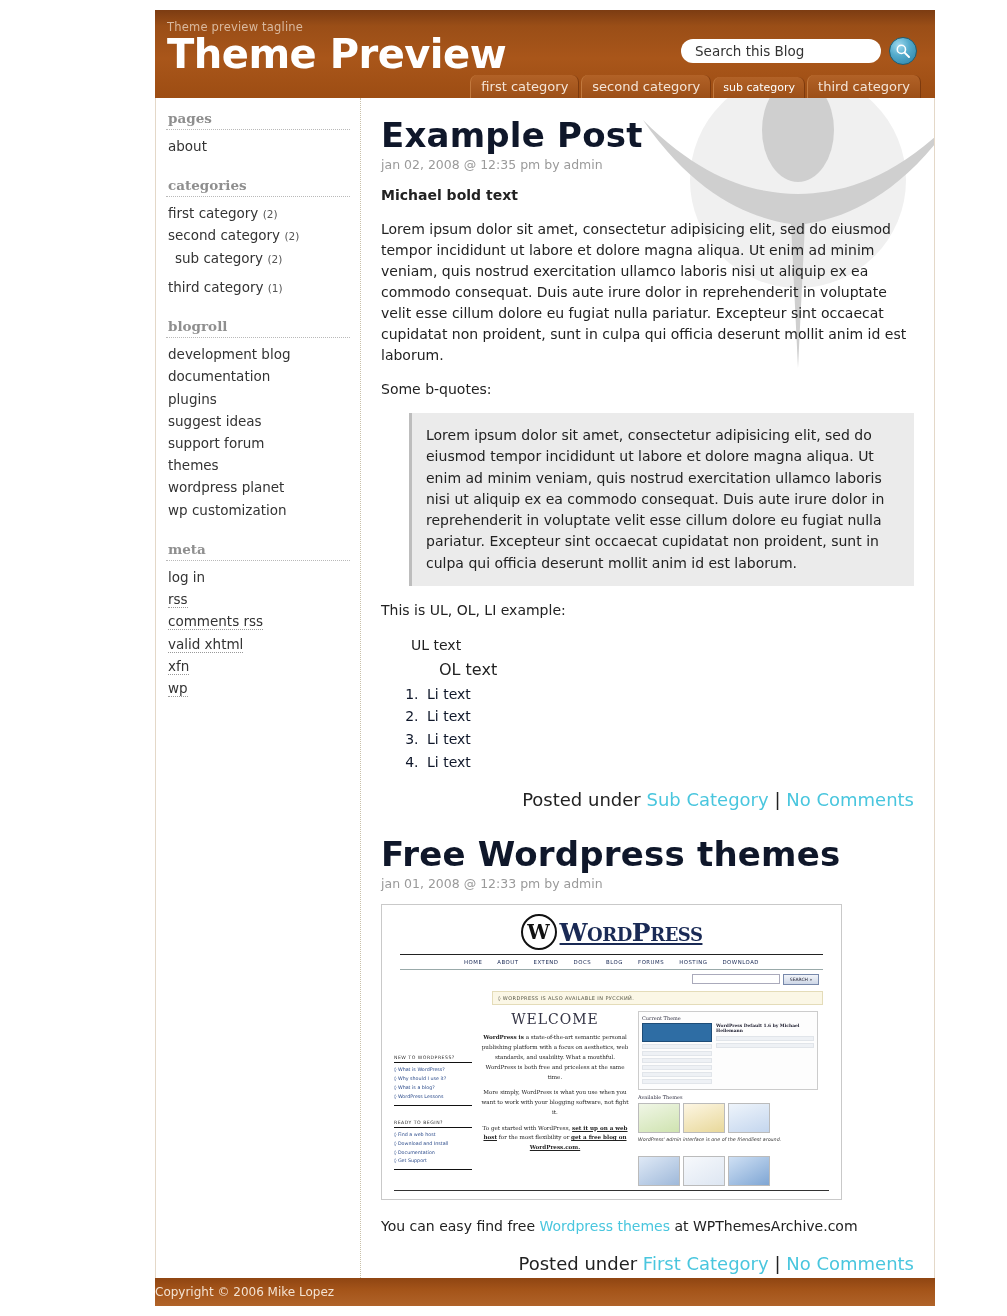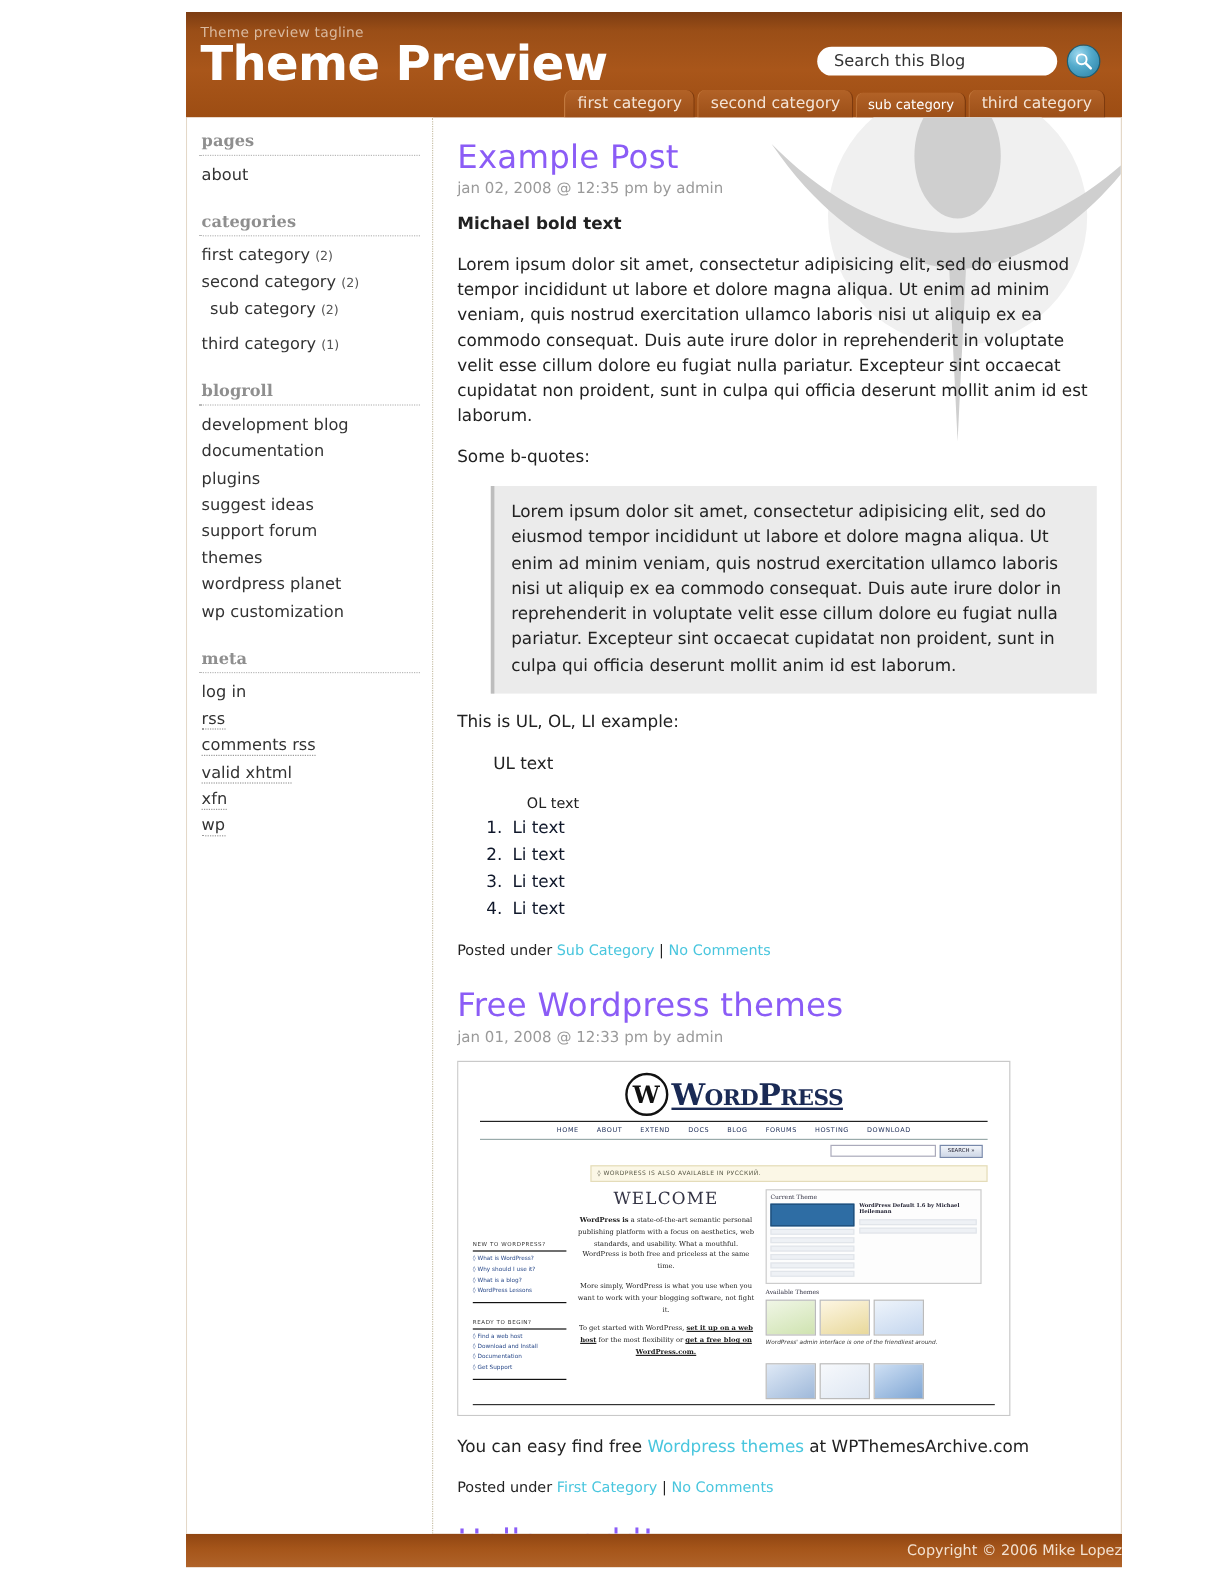--- a/index.html
+++ b/index.html
@@ -123,22 +123,22 @@
     left:calc(50% - 15px);top:-30px;
     width:330px;height:300px;
     pointer-events:none;
     opacity:1;
     z-index:0;
   }
   .content > *:not(.watermark){position:relative;z-index:1;}
 
   .post{margin-bottom:6px;}
   .post-title{
-    font-size:27px;font-weight:normal;
-    color:#8b5cf6;
+    font-size:34px;font-weight:bold;
+    color:#0f172a;
     margin:0 0 2px 0;line-height:1.15;
     letter-spacing:.2px;
     cursor:pointer;
   }
   .post-date{
     font-size:12.5px;color:#9a9a9a;
     margin:0 0 13px 0;
   }
   .post p{
     font-size:14px;color:#222;
@@ -148,46 +148,46 @@
   blockquote{
     margin:0 0 14px 28px;
     background:#ebebeb;
     border-left:3px solid #bdbdbd;
     padding:12px 14px 12px 14px;
     font-size:14px;color:#222;line-height:1.52;
   }
   .ul-demo{list-style:none;margin:0 0 0 30px;padding:0;}
   .ul-demo > li{font-size:14px;color:#222;line-height:1.62;}
   .ol-demo{list-style:none;margin:0 0 0 28px;padding:0;}
-  .ol-demo > li{font-size:12px;color:#222;line-height:1.62;margin-top:11px;}
+  .ol-demo > li{font-size:16px;color:#222;line-height:1.62;}
   .ol-num{list-style:decimal;margin:0 0 0 42px;padding:0;}
   .ol-num > li{font-size:14px;color:#0f172a;line-height:1.62;padding-left:4px;}
   .postmeta{
-    text-align:left;
-    font-size:12px;color:#222;
+    text-align:right;
+    font-size:18px;color:#222;
     margin:14px 0 0 0;line-height:1.45;
   }
   .postmeta a{color:#49c6de;text-decoration:none;cursor:pointer;}
   .inline-link{color:#49c6de;text-decoration:none;cursor:pointer;}
 
   .shot{
     width:459px;height:294px;
     border:1px solid #c9c9c9;
     background:#fff;
     margin:6px 0 16px 0;
     position:relative;
     overflow:hidden;
   }
   
   .footer{
     height:28px;
     background:linear-gradient(to bottom,#8f4512 0%,#a5551a 45%,#b06329 100%);
     color:#f3e2d2;
     font-size:12px;
-    display:flex;align-items:center;justify-content:flex-end;
+    display:flex;align-items:center;justify-content:flex-start;
   }
 
   
   .wp{position:absolute;inset:0;background:#fff;font-family:"DejaVu Serif","Liberation Serif",serif;}
   .wp-logo-row{display:flex;align-items:center;justify-content:center;padding:9px 0 2px 0;}
   .wp-mark{
     width:32px;height:32px;border-radius:50%;
     border:2.5px solid #111;background:#fff;
     display:flex;align-items:center;justify-content:center;
     font-family:"DejaVu Serif","Liberation Serif",serif;

